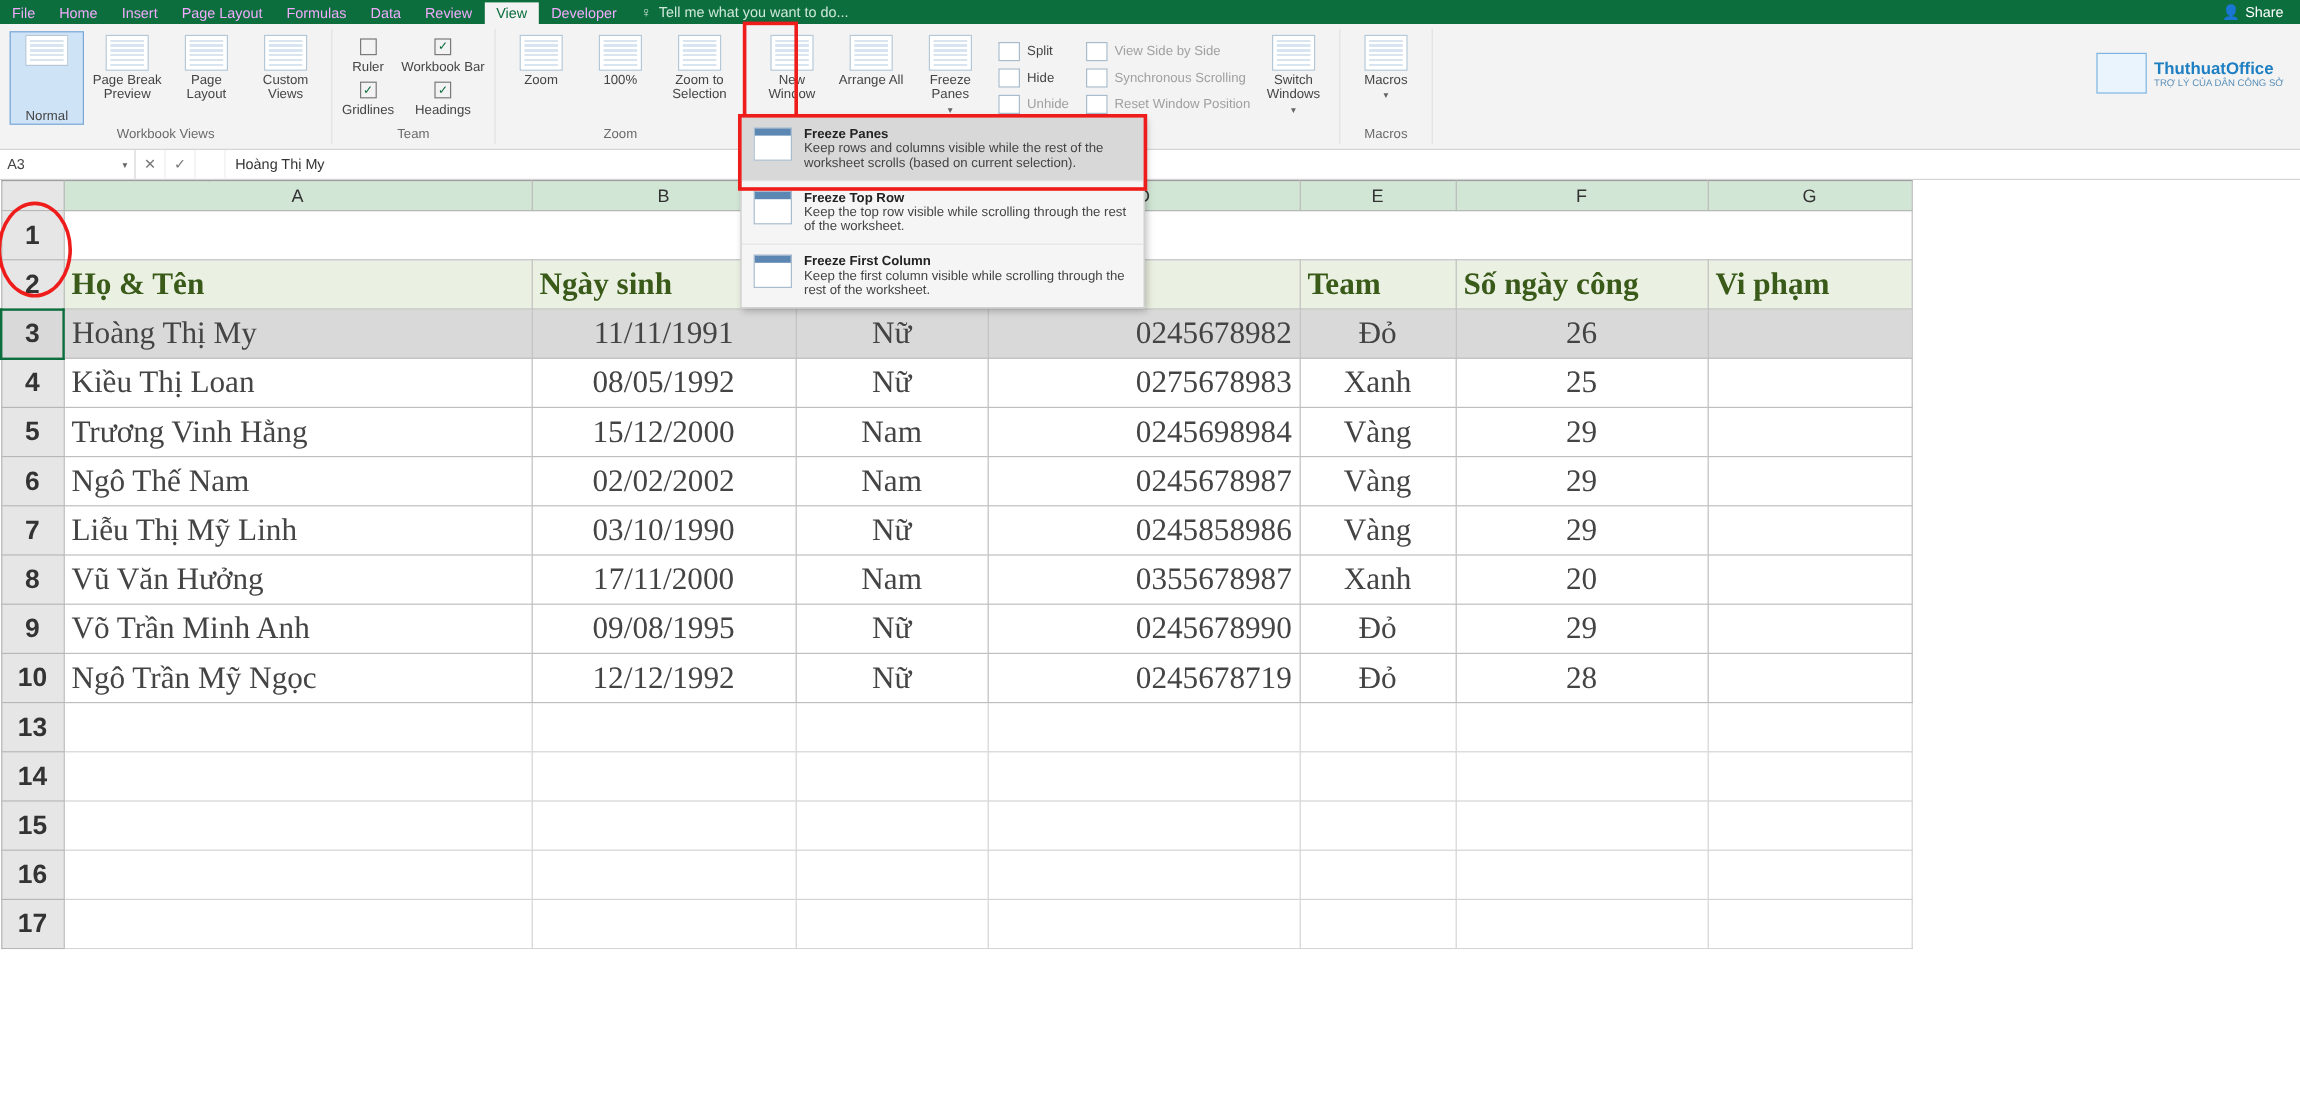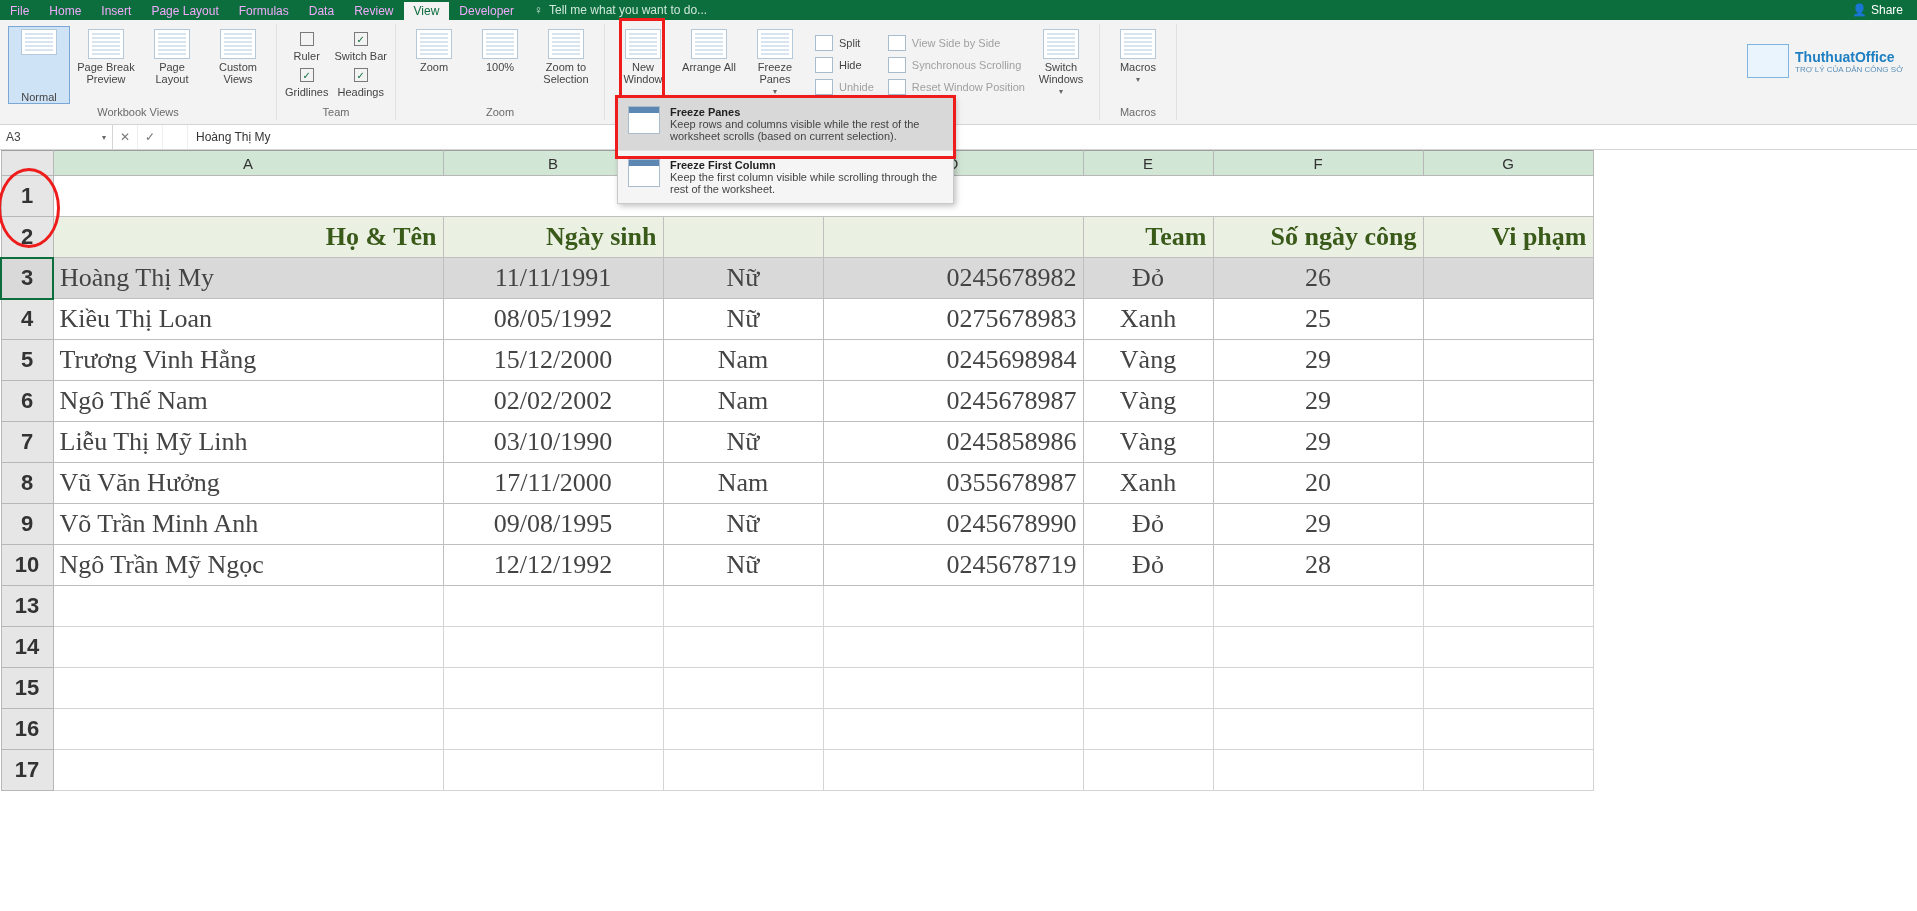--- a/index.html
+++ b/index.html
@@ -35,21 +35,21 @@
   .dd-title{font-weight:bold;color:#222;}
   .fx-bar{display:flex;align-items:center;border-bottom:1px solid #d4d4d4;height:24px;background:#fff;}
   .namebox{width:100px;border-right:1px solid #d4d4d4;height:100%;display:flex;align-items:center;padding:0 6px;justify-content:space-between;}
   .fx-btn{width:24px;height:100%;display:flex;align-items:center;justify-content:center;color:#777;border-right:1px solid #eee;}
   .fx-input{flex:1;padding:0 8px;color:#333;}
   .sheet-wrap{position:relative;}
   table.sheet{border-collapse:collapse;table-layout:fixed;}
   .colhdr th{background:#e6e6e6;border:1px solid #b7b7b7;border-top:1px solid #9e9e9e;color:#333;font-weight:normal;height:22px;text-align:center;font-size:15px;}
   .rowhdr{background:#e6e6e6;border:1px solid #b7b7b7;color:#333;text-align:center;width:48px;font-size:22px;}
   td.cell{border:1px solid #bfbfbf;height:40px;font-size:26px;font-family:"Times New Roman",serif;padding:0 6px;}
-  tr.header-row td.cell{background:#eaf1e2;color:#3a5a1a;text-align:right;font-weight:bold;margin-top:41px;}
+  tr.header-row td.cell{background:#eaf1e2;color:#3a5a1a;text-align:left;font-weight:bold;margin-top:41px;}
   tr.selected-row td.cell{background:#d9d9d9;}
   tr.selected-row .rowhdr{background:#d9d9d9;border:2px solid #0c6d3d;}
   .colhdr th.sel{background:#d2e6d6;}
   td.c-left{text-align:left;}
   td.c-center{text-align:center;}
   td.c-right{text-align:right;}
   tr.blank td.cell{border:1px solid #d4d4d4;}
   .corner{background:#e6e6e6;border:1px solid #b7b7b7;}
   .red-ellipse{position:absolute;border:3px solid #ef1c1c;border-radius:50%;width:56px;height:74px;pointer-events:none;}
   .caret{font-size:8px;color:#666;}
@@ -111,21 +111,21 @@
             <span>Ruler</span>
           </label>
         <label class="chkrow">
             <span class="chkbox">✓</span>
             <span>Gridlines</span>
           </label>
       </div>
       <div class="mini-col">
         <label class="chkrow">
             <span class="chkbox">✓</span>
-            <span>Switch Bar</span>
+            <span>Workbook Bar</span>
           </label>
         <label class="chkrow">
             <span class="chkbox">✓</span>
             <span>Headings</span>
           </label>
       </div>
     </div>
     <div class="group-label">Team</div>
   </div>
 
@@ -220,20 +220,27 @@
 
   <div class="freeze-highlight" style="left:619px;top:-2px;width:40px;height:96px;"></div>
 </div>
 
 <div class="dropdown">
   <div class="dd-item hover">
     <div class="dd-icon"></div>
     <div class="dd-text">
       <div class="dd-title">Freeze Panes</div>
       <div>Keep rows and columns visible while the rest of the worksheet scrolls (based on current selection).</div>
+    </div>
+  </div>
+  <div class="dd-item">
+    <div class="dd-icon"></div>
+    <div class="dd-text">
+      <div class="dd-title">Freeze Top Row</div>
+      <div>Keep the top row visible while scrolling through the rest of the worksheet.</div>
     </div>
   </div>
   <div class="dd-item" style="border-bottom:none;">
     <div class="dd-icon"></div>
     <div class="dd-text">
       <div class="dd-title">Freeze First Column</div>
       <div>Keep the first column visible while scrolling through the rest of the worksheet.</div>
     </div>
   </div>
 

